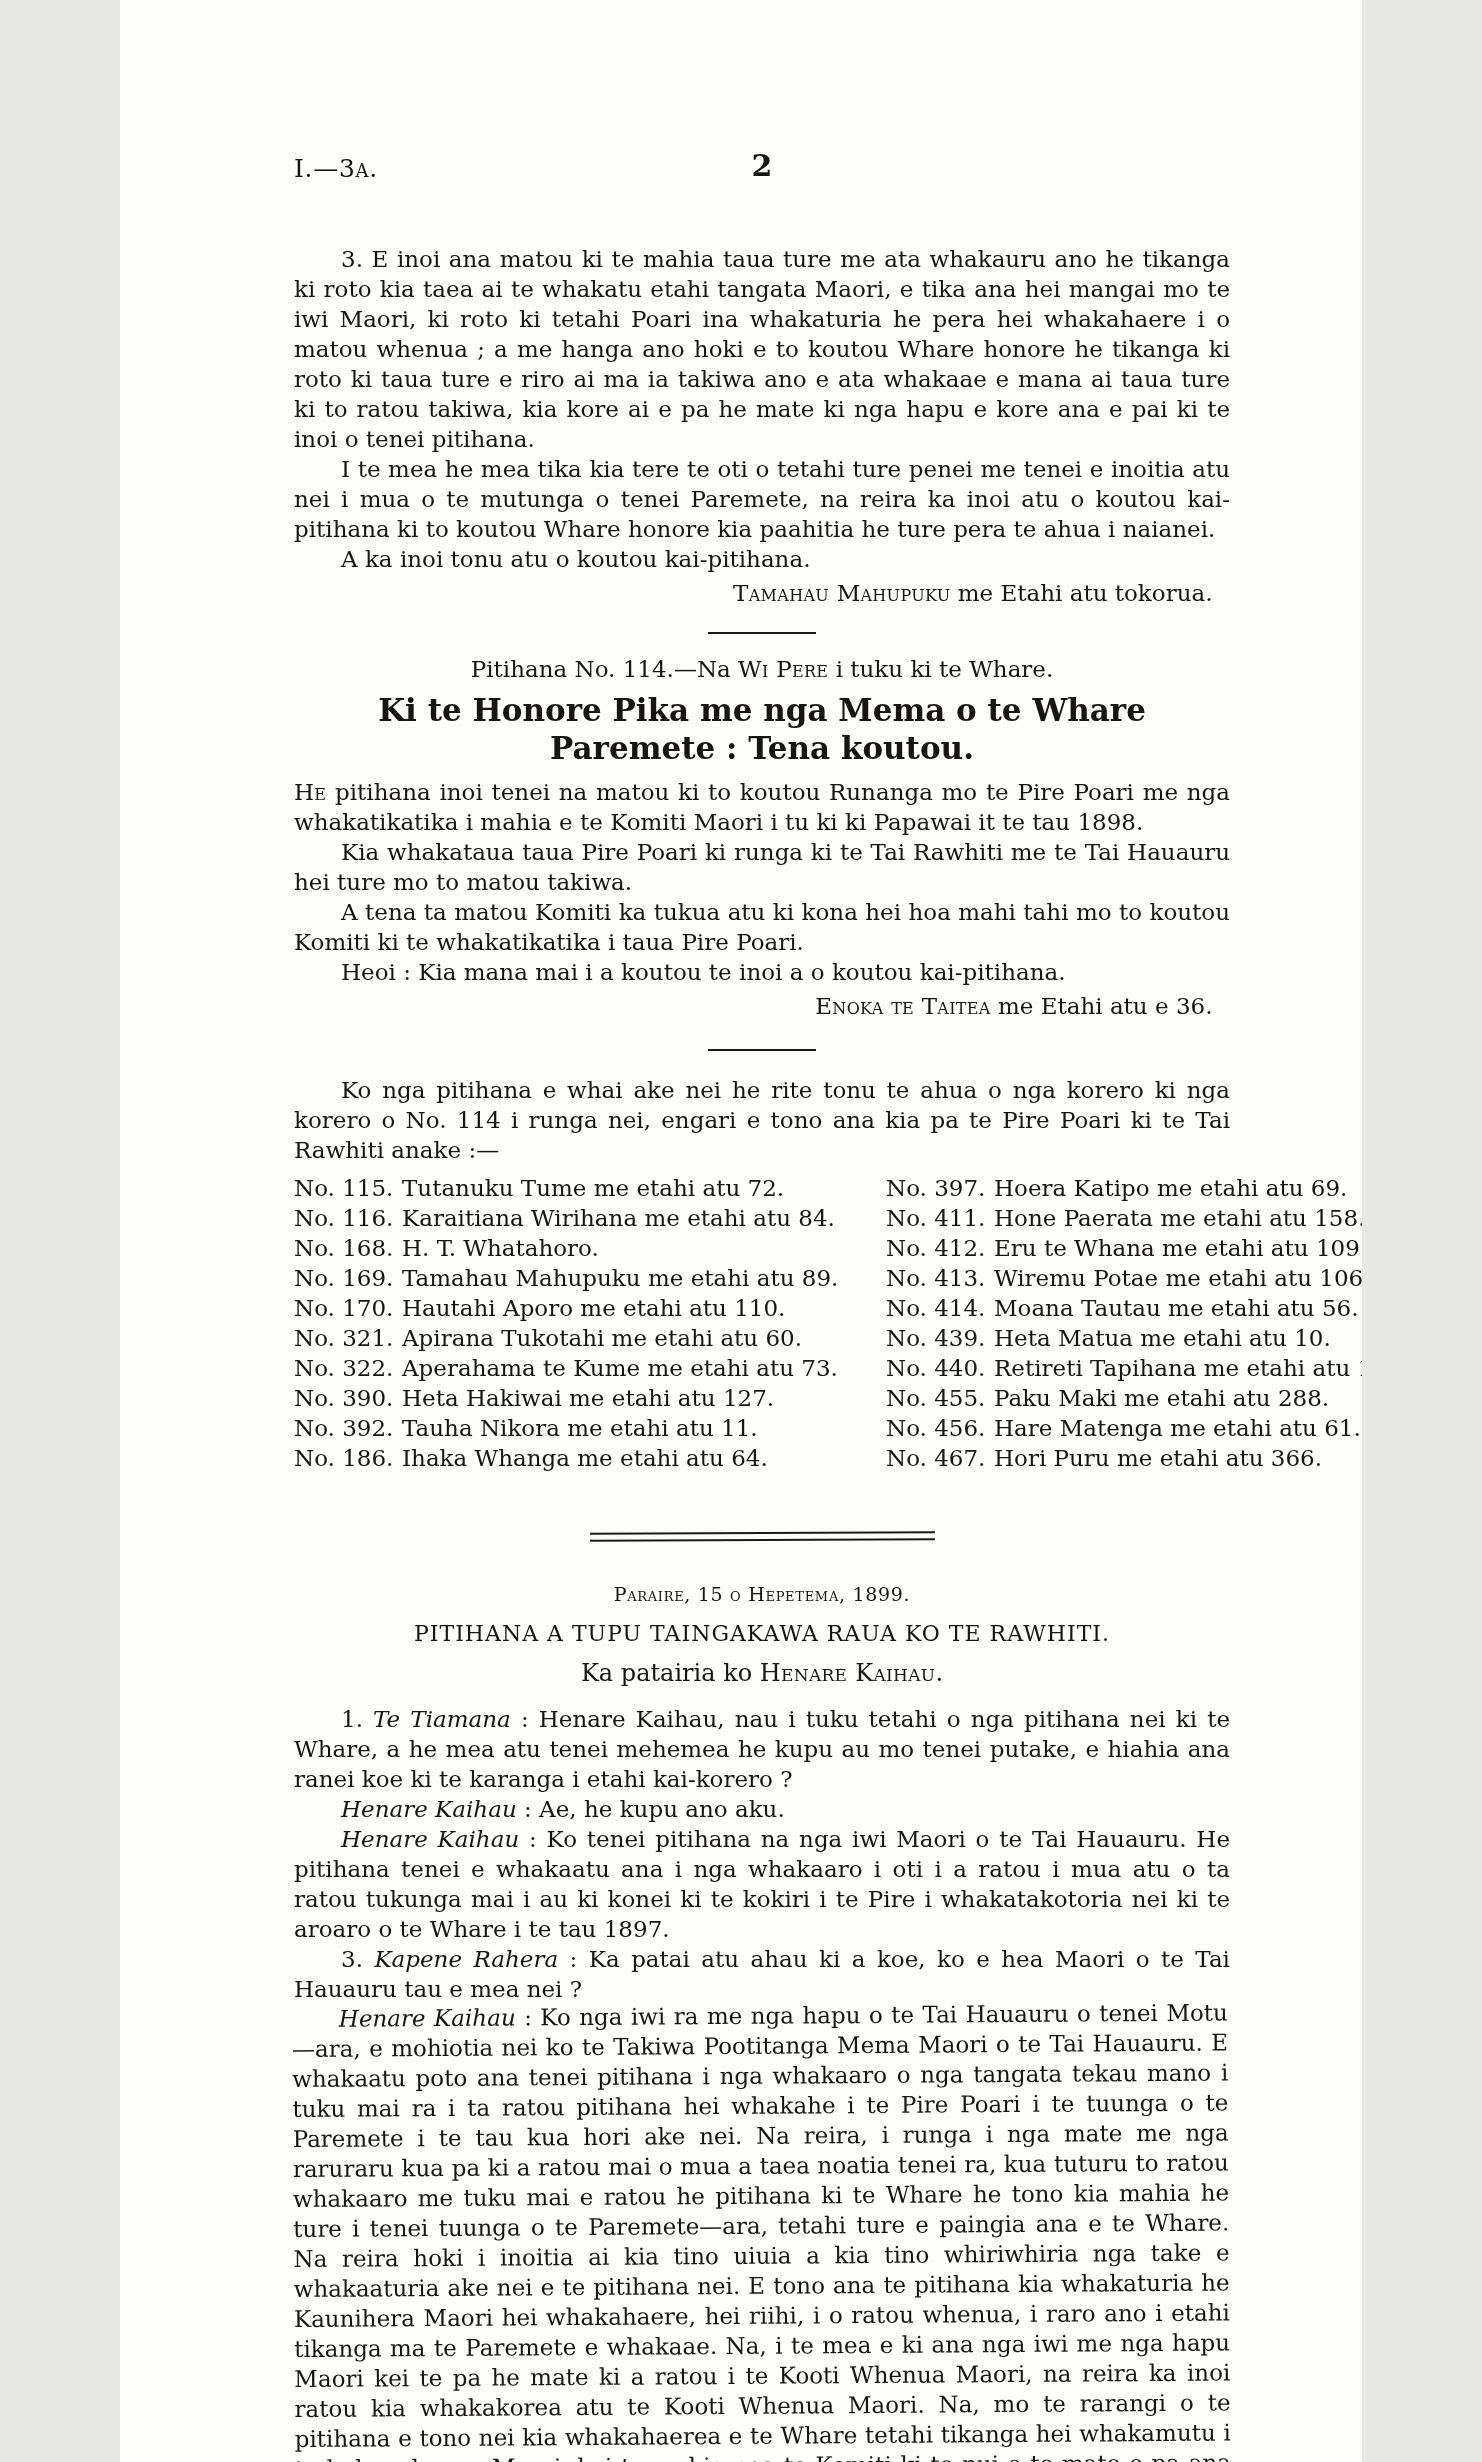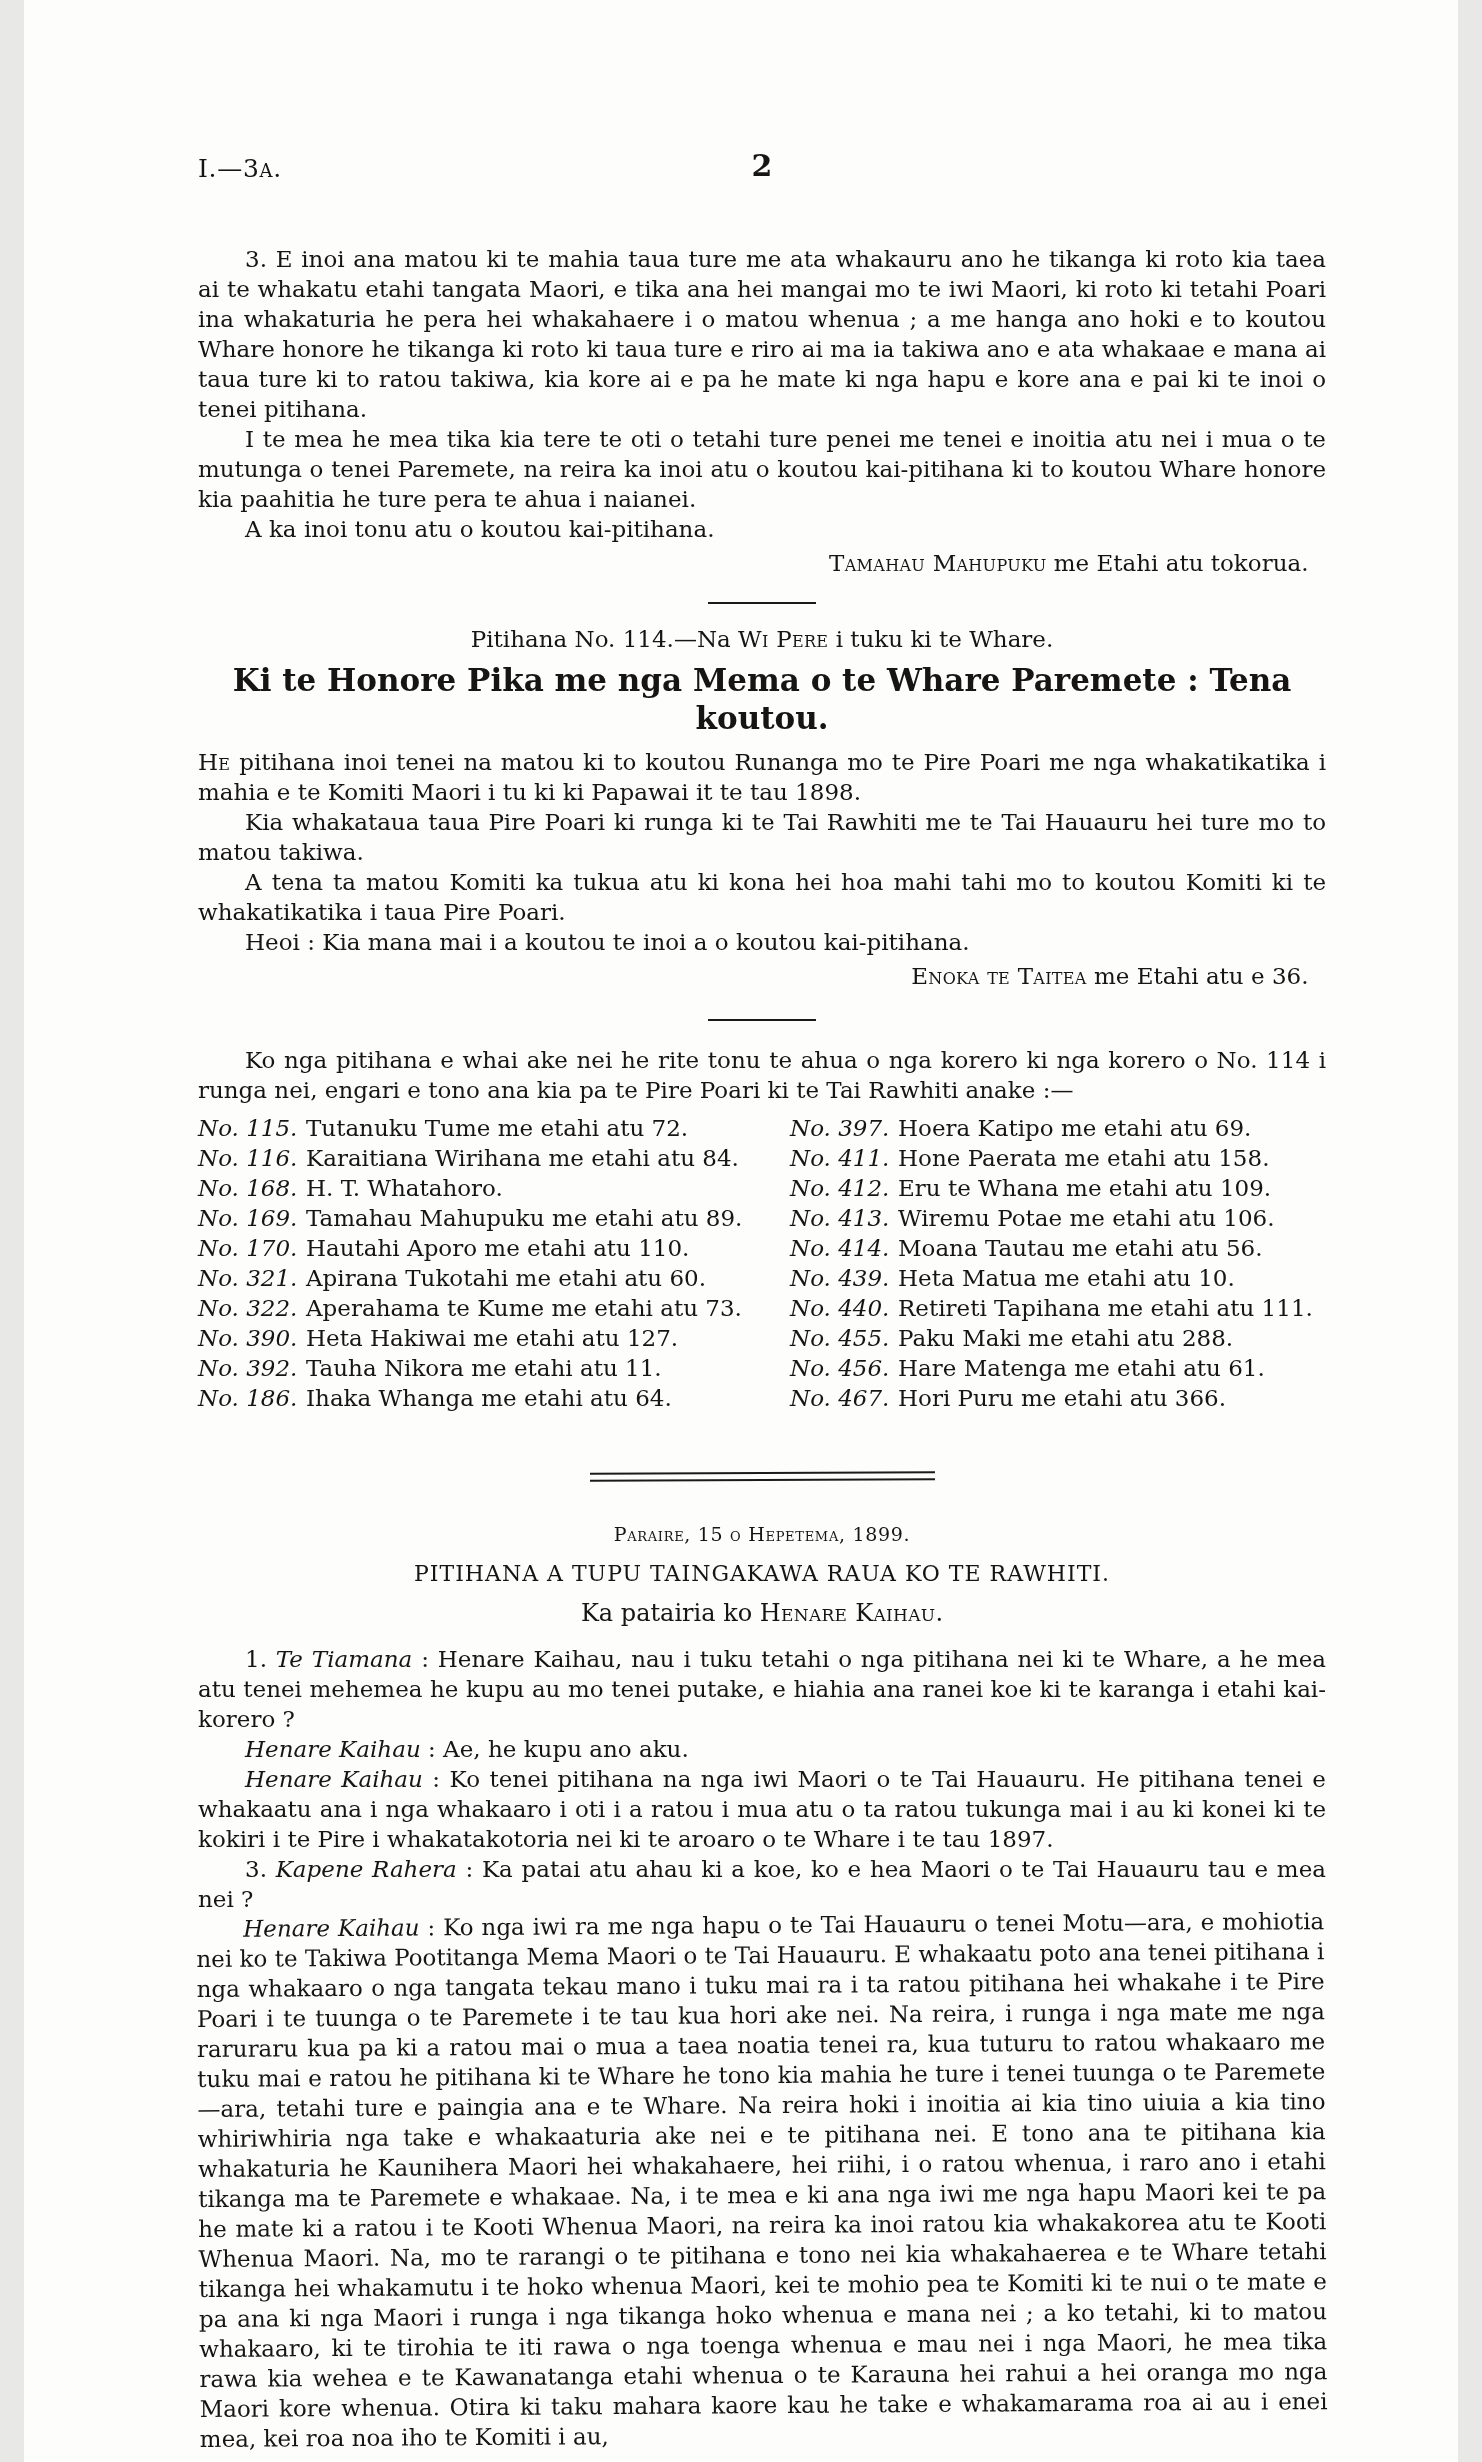--- a/index.html
+++ b/index.html
@@ -2,21 +2,21 @@
 <html style="font-size:10.8px"><head>
 <meta charset="utf-8">
 <style>
   html, body {
     margin: 0;
     padding: 0;
     background: #e8e8e6;
   }
   .page {
     position: relative;
-    width: 1434px;
+    width: 1242px;
     height: 2462px;
     margin: 0 auto;
     background: #fdfdfb;
     color: #161513;
     font-family: "DejaVu Serif", "Liberation Serif", serif;
     font-size: 23px;
     line-height: 30px;
     box-sizing: border-box;
     padding: 154px 132px 0 174px;
     overflow: hidden;
@@ -77,21 +77,21 @@
     display: flex;
     margin-top: 8px;
   }
   .petition-list .col-left { width: 592px; flex: 0 0 auto; }
   .petition-list .col-right { flex: 1 1 auto; }
   .list-row {
     display: flex;
     line-height: 30px;
     white-space: nowrap;
   }
-  .list-row .no { flex: 0 0 108px; font-style: italic; }
+  .list-row .no { flex: 0 0 108px; }
   .rule-double {
     width: 345px;
     height: 4.7px;
     margin: 59px auto 38px auto;
     border-top: 2.7px solid #1a1a18;
     border-bottom: 2px solid #1a1a18;
     transform: rotate(-0.25deg);
   }
   .date-line {
     margin: 0 0 9.4px 0;

